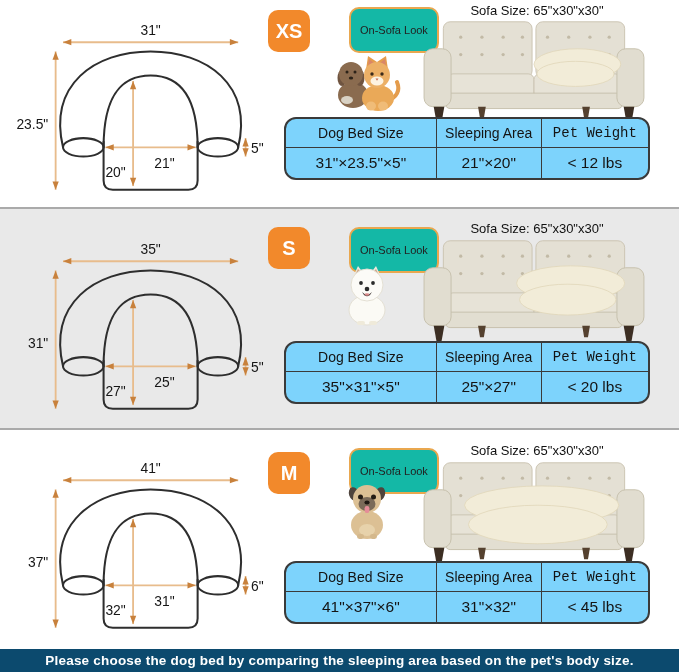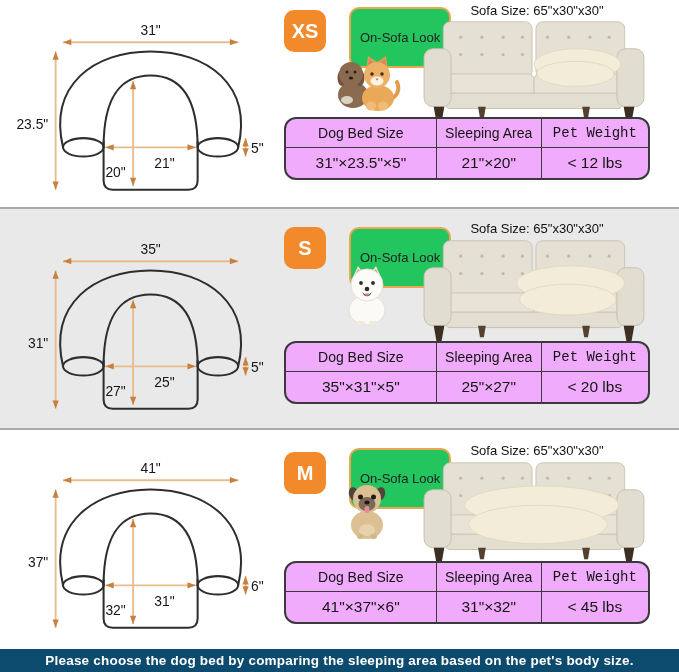--- a/index.html
+++ b/index.html
@@ -25,31 +25,31 @@
   #sec-xs .diagram { top:20px; }
   #sec-s  .diagram { top:30px; }
   #sec-m  .diagram { top:28px; }
   .dgm { width:272px; height:180px; display:block; }
   .dgm .shape path, .dgm .shape ellipse { fill:none; stroke:#2e2e2e; stroke-width:2.2; stroke-linecap:round; }
   .dgm line.dim { stroke:#e8bc8c; stroke-width:2; }
   .dgm text { font-size:15px; fill:#161616; font-family:"Liberation Sans",sans-serif; }
 
   
   .badge {
-    position:absolute; left:284px; width:42px; height:42px;
+    position:absolute; left:268px; width:42px; height:42px;
     background:#f2892b; border-radius:10px; color:#fff;
     font-weight:bold; font-size:20px;
     display:flex; align-items:center; justify-content:center;
   }
   #sec-xs .badge { top:10px; }
   #sec-s  .badge { top:18px; }
   #sec-m  .badge { top:22px; }
   .on-sofa {
     position:absolute; left:349px; border:2px solid #e9a74f; border-radius:10px;
-    background:#22c55e; font-size:13px; color:#222; padding:21px 9px; white-space:nowrap;
+    background:#14b8a6; font-size:11px; color:#222; padding:15px 9px; white-space:nowrap;
   }
   #sec-xs .on-sofa { top:7px; }
   #sec-s  .on-sofa { top:18px; }
   #sec-m  .on-sofa { top:18px; }
   .pet { position:absolute; left:331px; width:72px; height:64px; }
   #sec-xs .pet { top:48px; }
   #sec-s  .pet { top:54px; }
   #sec-m  .pet { top:48px; }
   .pet svg { width:72px; height:64px; display:block; }
 
@@ -60,21 +60,21 @@
   #sec-m  .sofa-size { top:13px; }
   .sofa { position:absolute; left:409px; width:250px; }
   #sec-xs .sofa { top:16px; }
   #sec-s  .sofa { top:26px; }
   #sec-m  .sofa { top:27px; }
   .sofa svg { width:250px; height:108px; display:block; }
 
   
   .size-table {
     position:absolute; left:284px; width:366px;
-    border:2px solid #3a3a3a; border-radius:12px; overflow:hidden; background:#f0abfc;
+    border:2px solid #3a3a3a; border-radius:12px; overflow:hidden; background:#7dd3fc;
   }
   #sec-xs .size-table { top:117px; }
   #sec-s  .size-table { top:132px; }
   #sec-m  .size-table { top:131px; }
   .size-table table { width:100%; border-collapse:collapse; }
   .size-table th, .size-table td { text-align:center; color:#141414; }
   .size-table th {
     font-weight:normal; font-size:14px; height:28px;
     border-bottom:1.5px solid #3a3a3a;
   }

